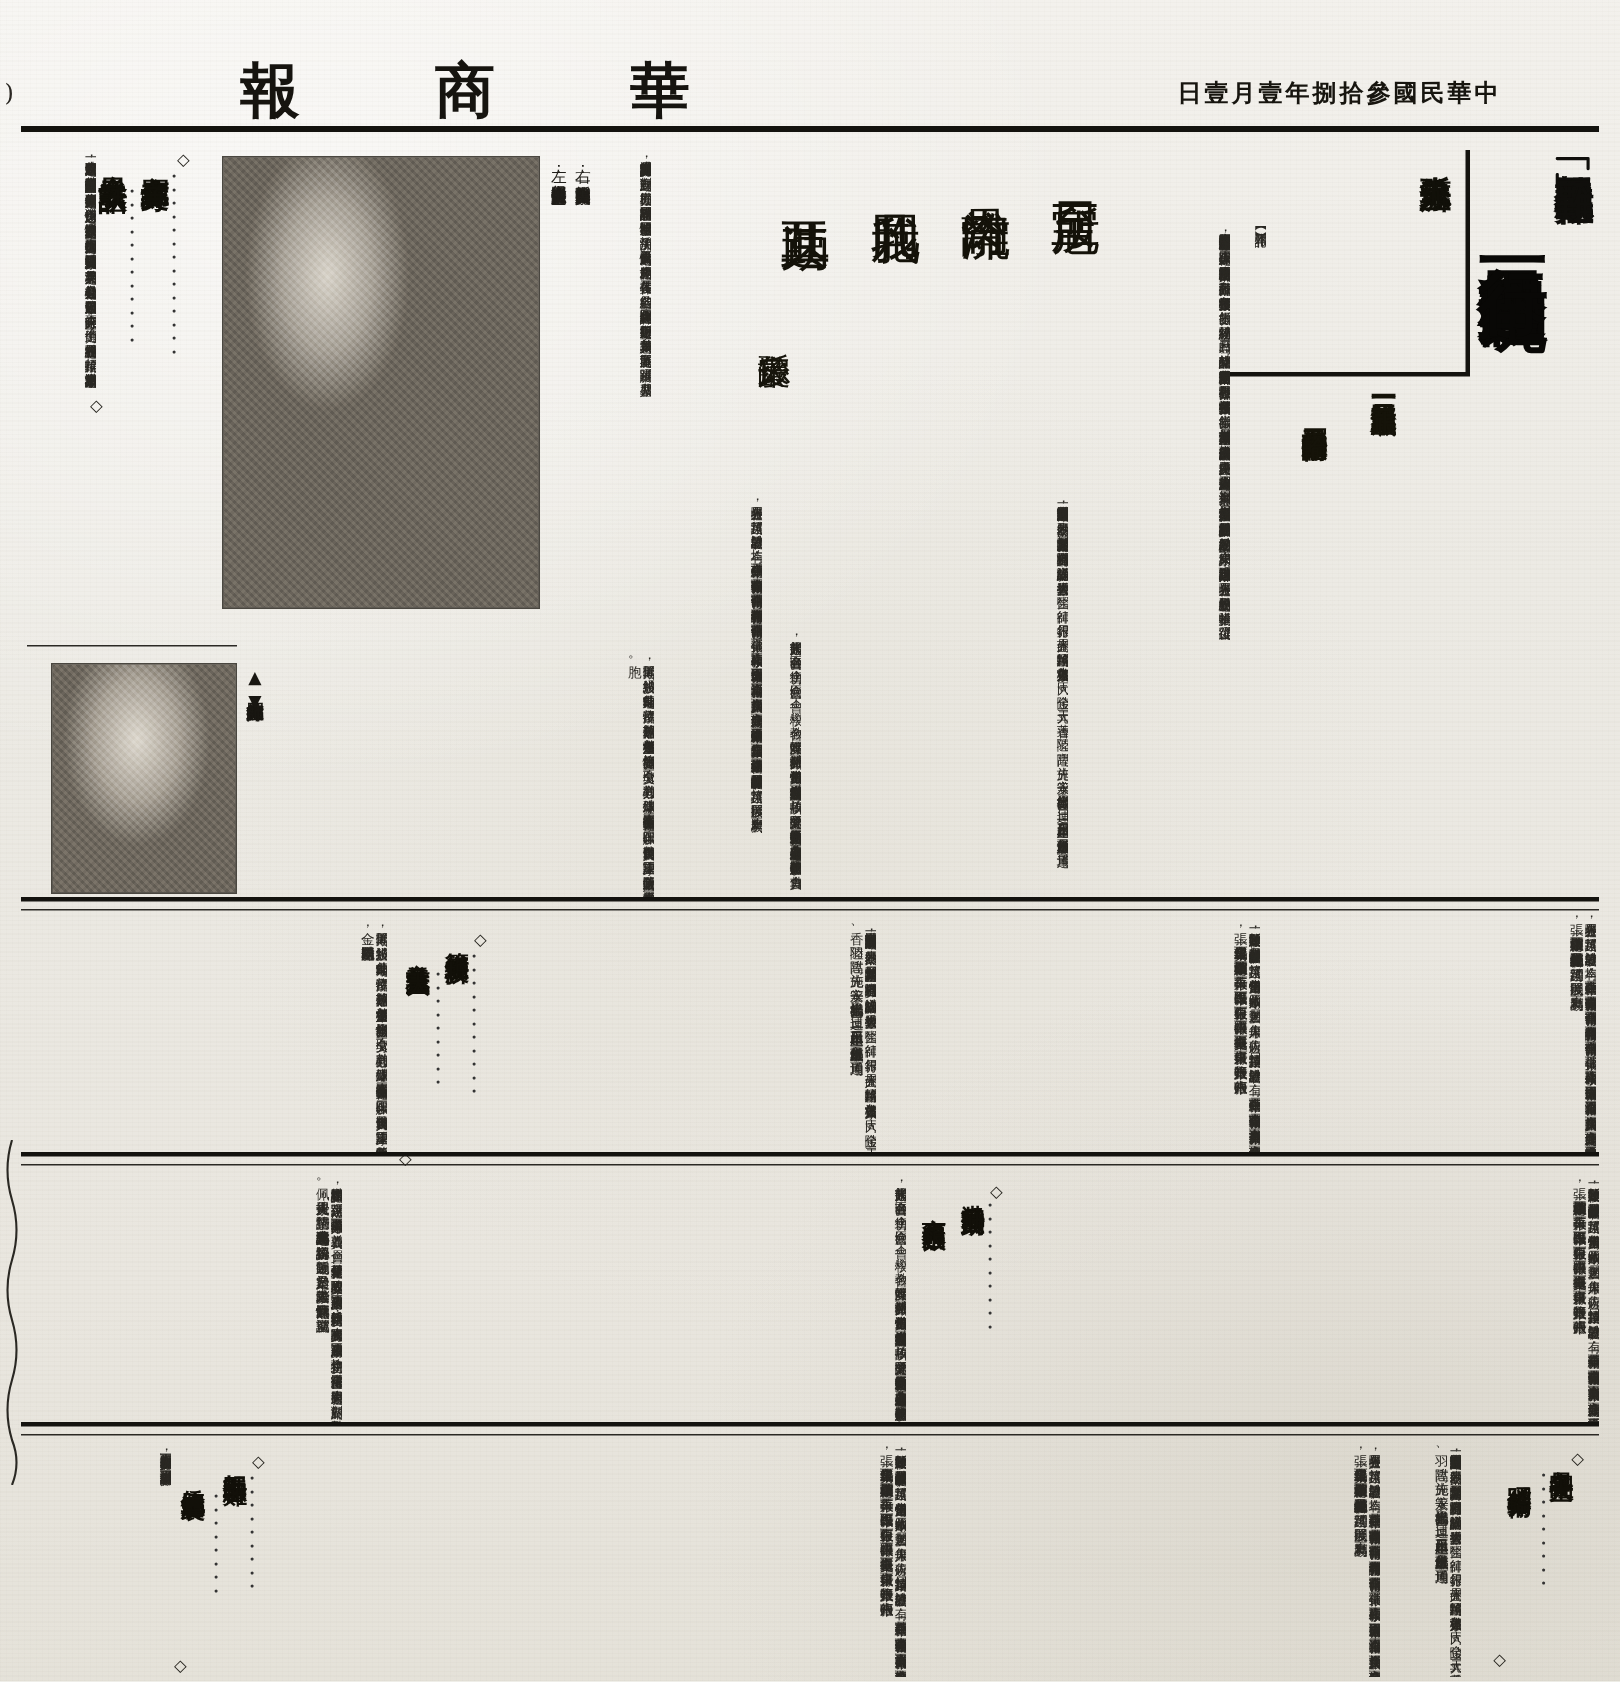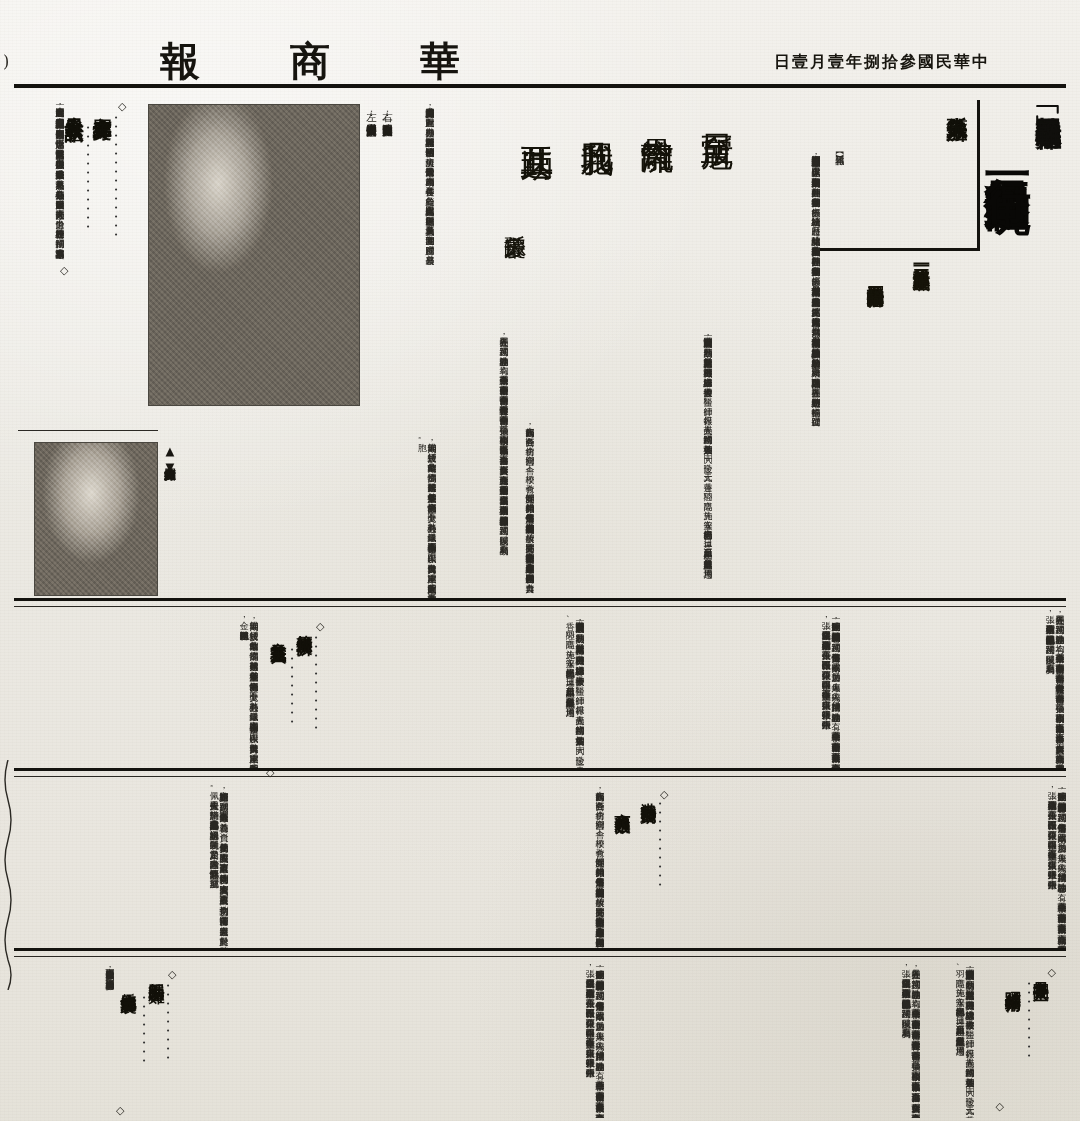--- a/index.html
+++ b/index.html
@@ -56,21 +56,21 @@
   #masthead{
     position:absolute;left:160px;top:30px;width:300px;height:62px;
     display:flex;flex-direction:row-reverse;justify-content:space-between;align-items:center;
   }
   #masthead span{
     font-size:40px;font-weight:bold;color:#16140f;
     font-family:"DejaVu Serif","Liberation Serif",serif;
     letter-spacing:0;line-height:1;
   }
   #dateline{
-    position:absolute;right:90px;top:52px;
+    position:absolute;right:79px;top:52px;
     font-size:16px;font-weight:bold;color:#17150f;letter-spacing:2px;
     direction:rtl;unicode-bidi:bidi-override;
   }
   #paren{position:absolute;left:3px;top:52px;font-size:16px;color:#2a2722;}
 
   
   .hl-kicker{
     font-size:26px;font-weight:bold;color:#100f0c;line-height:1.0;
   }
   .hl-main{

